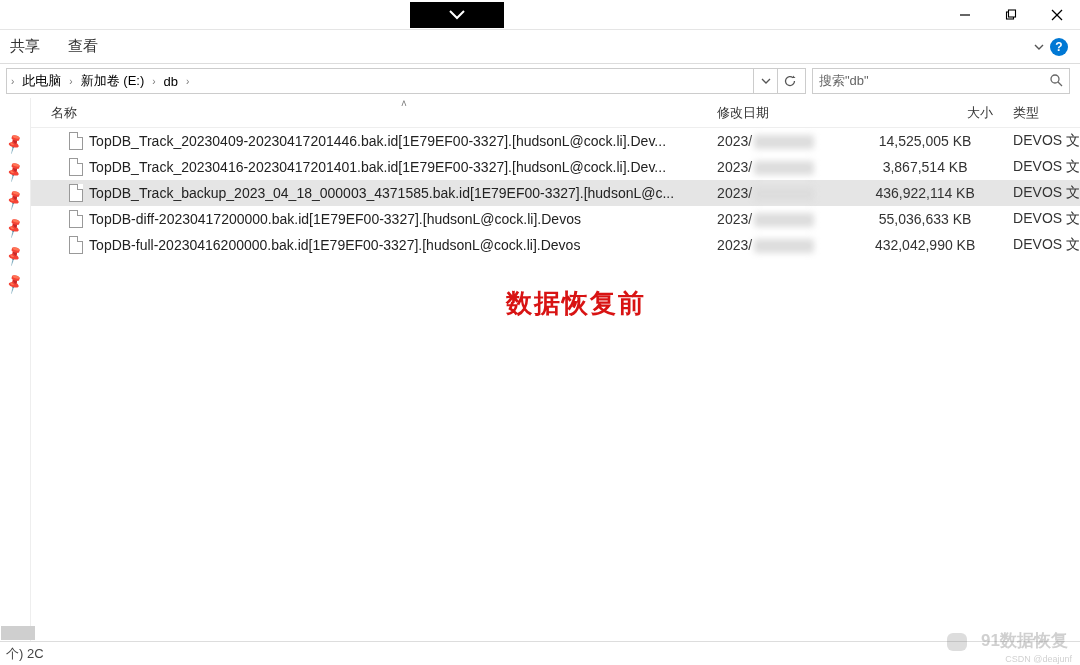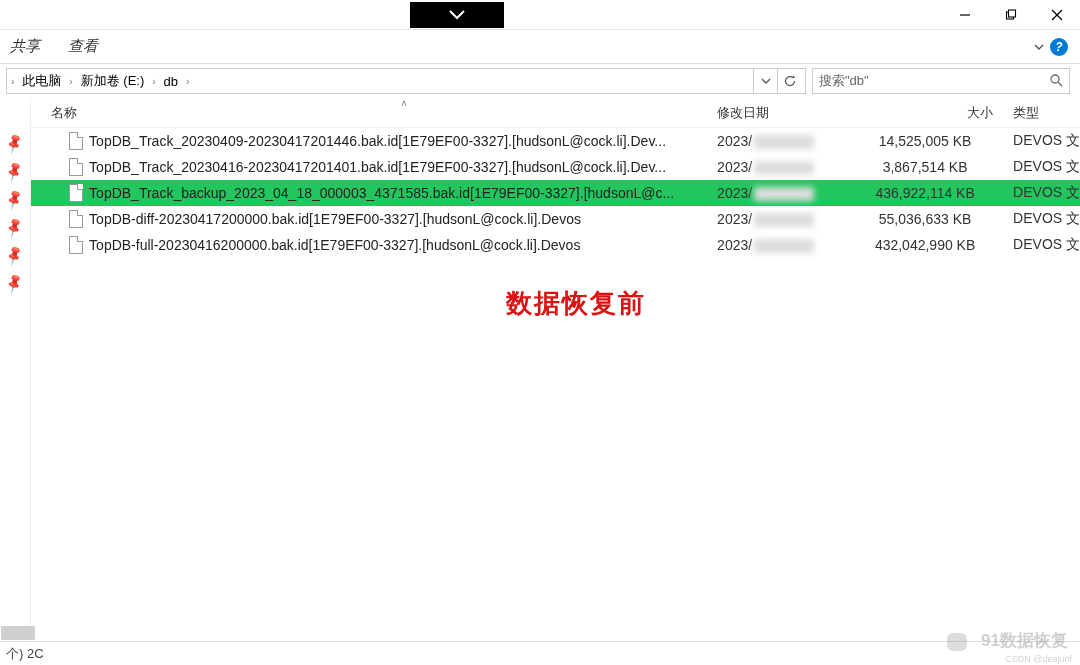--- a/index.html
+++ b/index.html
@@ -51,21 +51,20 @@
 
     
     .ribbon-row {
       height: 34px;
       display: flex;
       align-items: center;
       padding: 0 10px;
       gap: 28px;
       position: relative;
       border-bottom: 1px solid #ddd;
-      font-style: italic;
     }
     .ribbon-tab { font-size: 15px; color: #333; cursor: pointer; }
     .ribbon-right {
       position: absolute;
       right: 12px;
       display: flex;
       align-items: center;
       gap: 6px;
     }
     .help-icon {
@@ -172,21 +171,21 @@
     
     .row {
       height: 26px;
       display: flex;
       align-items: center;
       padding-left: 0;
       font-size: 14px;
       color: #222;
       cursor: pointer;
     }
-    .row.selected { background: #22c55e; }
+    .row.selected { background: #e5e5e5; }
     .row .c-name { width: 686px; padding-left: 38px; display:flex; align-items:center; gap:6px; overflow:hidden; white-space:nowrap; text-overflow:ellipsis; }
     .row .c-date { width: 140px; color: #333; position: relative; }
     .row .c-size { width: 150px; text-align: center; padding-right: 14px; color: #333;}
     .row .c-type { flex: 1; padding-left: 6px; color:#333; white-space:nowrap; overflow:hidden;}
     .file-icon {
       width: 14px; height: 18px;
       border: 1px solid #999;
       background: #fff;
       position: relative;
       flex-shrink: 0;

